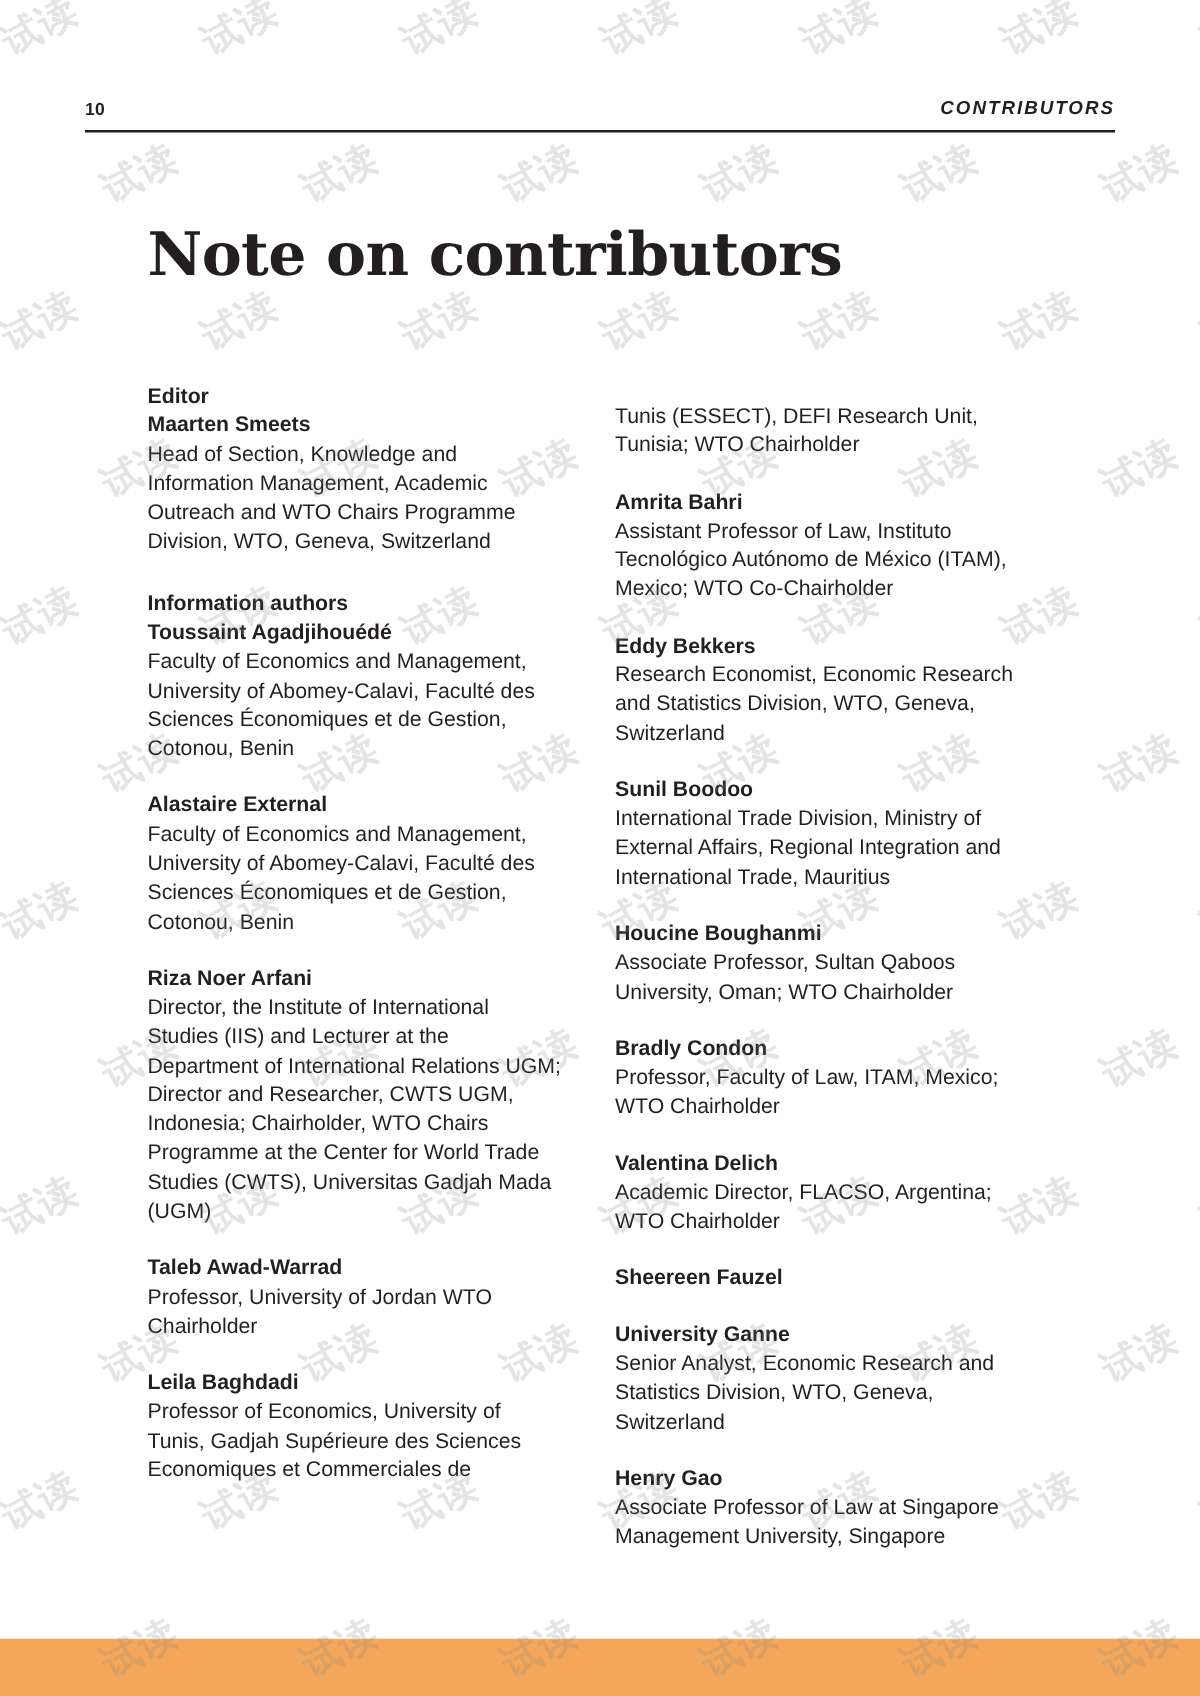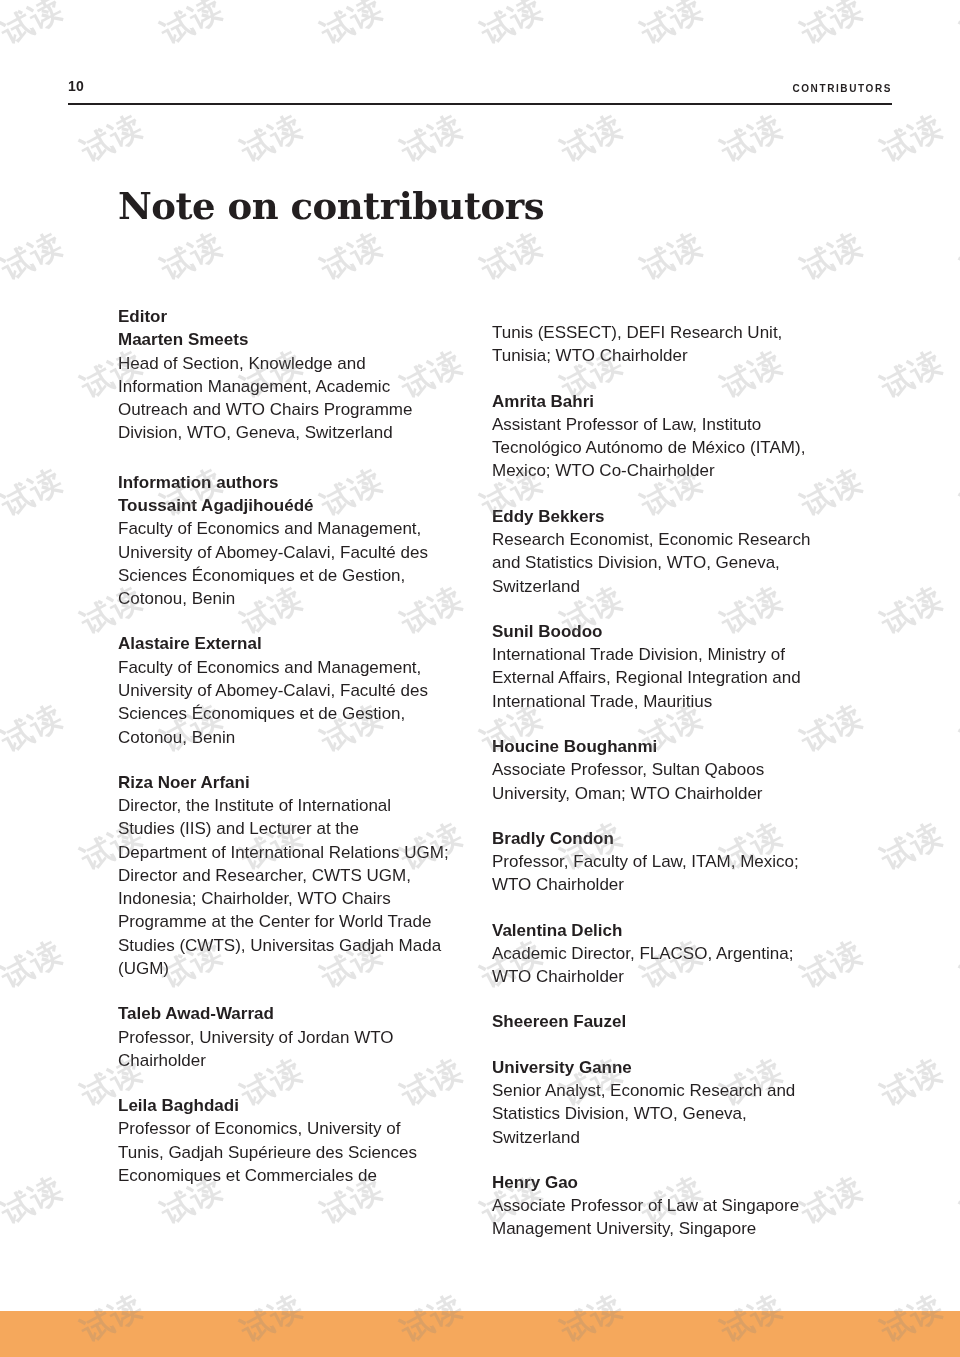--- a/index.html
+++ b/index.html
@@ -53,33 +53,34 @@
     border-bottom: 2px solid #231f20;
     padding-bottom: 9px;
     z-index: 2;
   }
   .folio {
     font-size: 14px;
     font-weight: 700;
     letter-spacing: 0.3px;
   }
   .running-title {
-    font-size: 10px;
+    font-size: 15px;
     font-weight: 700;
     letter-spacing: 1.6px;
     text-transform: uppercase;
+    font-style: italic;
   }
 
   
   .page-title {
     position: absolute;
     left: 118px;
-    top: 162px;
+    top: 147px;
     font-family: "DejaVu Serif", serif;
-    font-size: 37px;
+    font-size: 48px;
     font-weight: 700;
     letter-spacing: -0.5px;
     line-height: 1.05;
     z-index: 2;
   }
 
   
   .columns {
     position: absolute;
     left: 118px;

